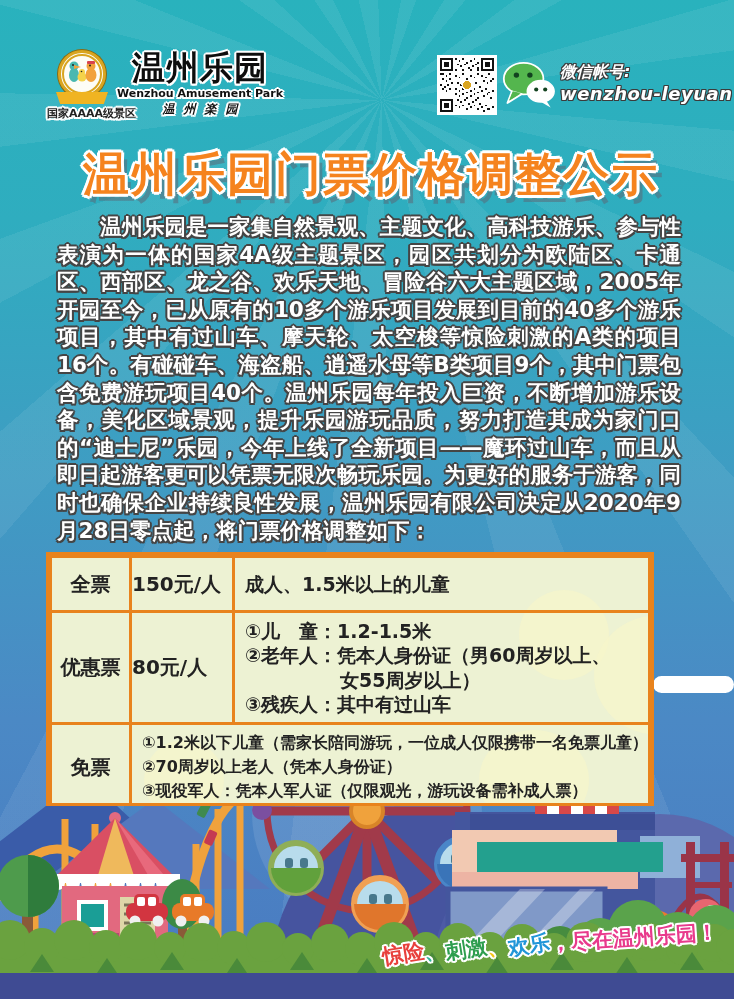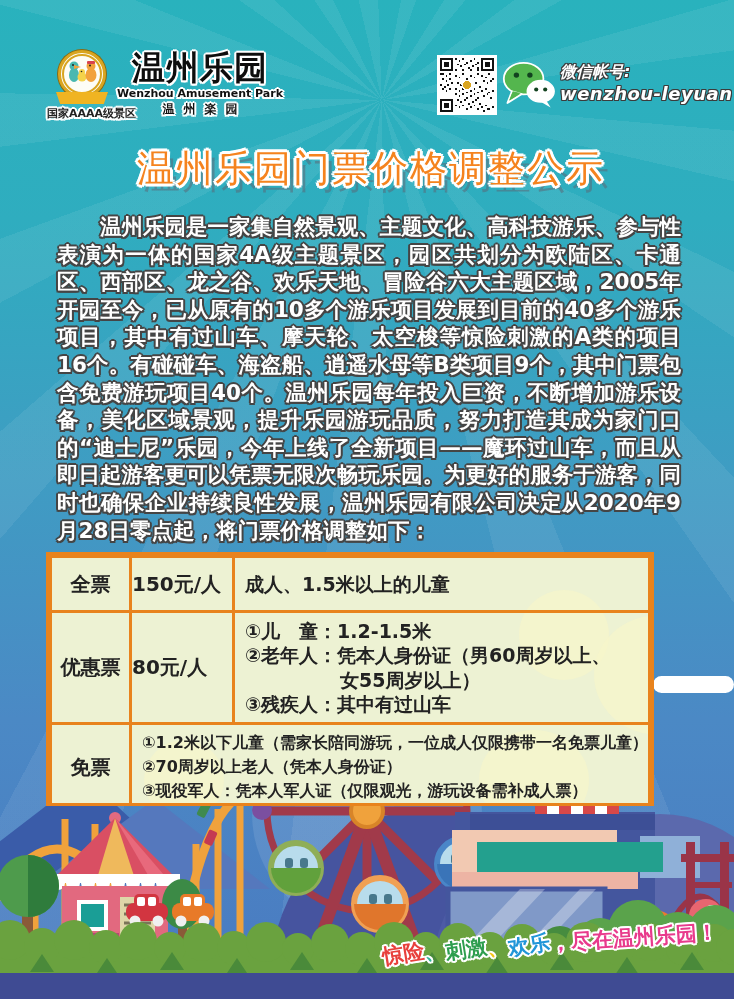--- a/index.html
+++ b/index.html
@@ -24,30 +24,30 @@
   
   .logo-emblem{ position:absolute; left:58px; top:50px; width:48px; height:48px; border-radius:50%;
     background:#fdfdf6; border:3px solid #d9a520; box-shadow:0 0 0 1px #8a6a10; }
   .logo-ribbon{ position:absolute; left:56px; top:92px; width:52px; height:12px;
     background:#f0b422; clip-path:polygon(0 0,100% 0,92% 100%,8% 100%); box-shadow:0 1px 0 #a87708; }
   .badge-label{ position:absolute; left:30px; top:106px; width:106px; text-align:right;
     font-size:11px; font-weight:bold; color:#222; }
   .brand{ position:absolute; left:110px; top:50px; width:180px; text-align:center; }
   .brand-cn{ font-size:33px; font-weight:bold; color:#0d0d0d; letter-spacing:1px; line-height:1.1; }
   .brand-en{ font-size:11px; font-weight:bold; color:#111; margin-top:1px; }
-  .brand-sub{ font-size:12px; font-weight:bold; color:#111; letter-spacing:9px; margin-top:1px; text-indent:9px; }
+  .brand-sub{ font-size:12px; font-weight:bold; color:#111; letter-spacing:9px; margin-top:1px; text-indent:9px;font-style:italic; }
   .qr-wrap{ position:absolute; left:437px; top:55px; width:60px; height:60px; background:#fff; padding:3px; }
   .wechat-icon{ position:absolute; left:502px; top:60px; width:54px; height:50px; }
   .wechat-text{ position:absolute; left:560px; top:62px; font-style:italic; color:#fff; }
   .wechat-label{ font-size:16px; font-weight:bold; }
   .wechat-account{ font-size:18px; font-weight:bold; letter-spacing:0.5px; }
 
   
   .page-title{ position:absolute; top:144px; left:0; width:100%; text-align:center;
-    font-size:37px; font-weight:normal; letter-spacing:2px; color:#f5831e;
+    font-size:46px; font-weight:bold; letter-spacing:2px; color:#f5831e;
     text-shadow:
       -3px 0 0 #fff, 3px 0 0 #fff, 0 -3px 0 #fff, 0 3px 0 #fff,
       -2px -2px 0 #fff, 2px -2px 0 #fff, -2px 2px 0 #fff, 2px 2px 0 #fff,
       6px 7px 0 rgba(90,105,120,0.55); padding-left: 8px; }
 
   
   .intro{ position:absolute; left:57px; top:213px; width:624px;
     font-size:21.5px; line-height:27.6px; font-weight:bold; color:#fff;
     text-align:justify; text-indent:2em; }
 

